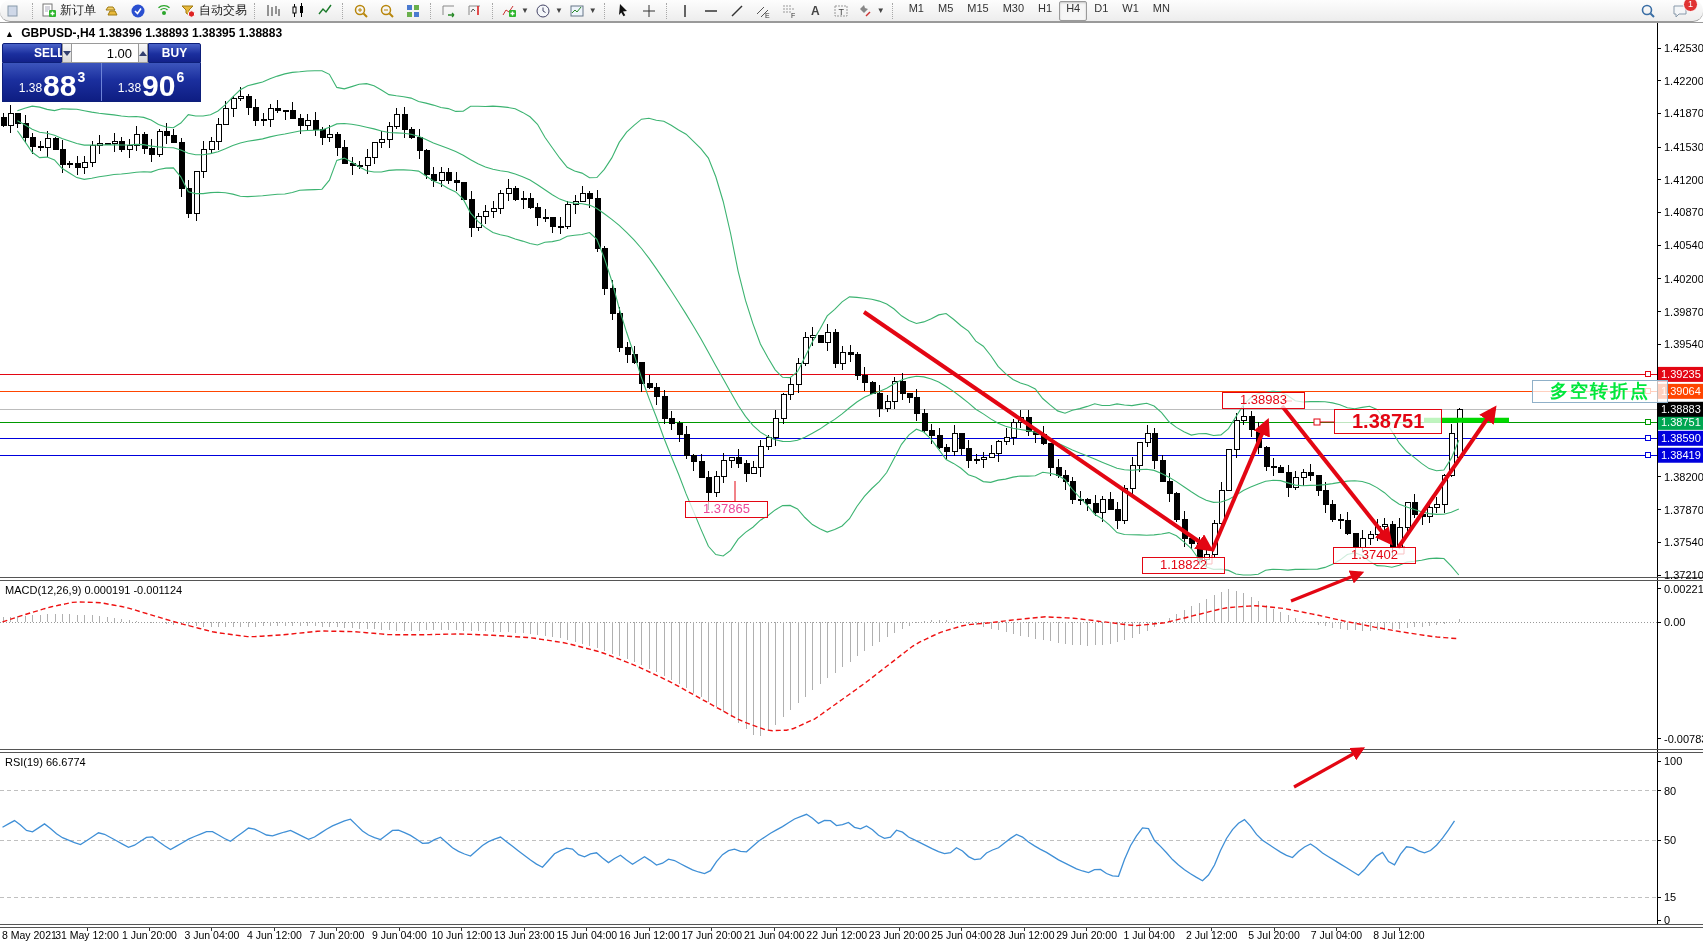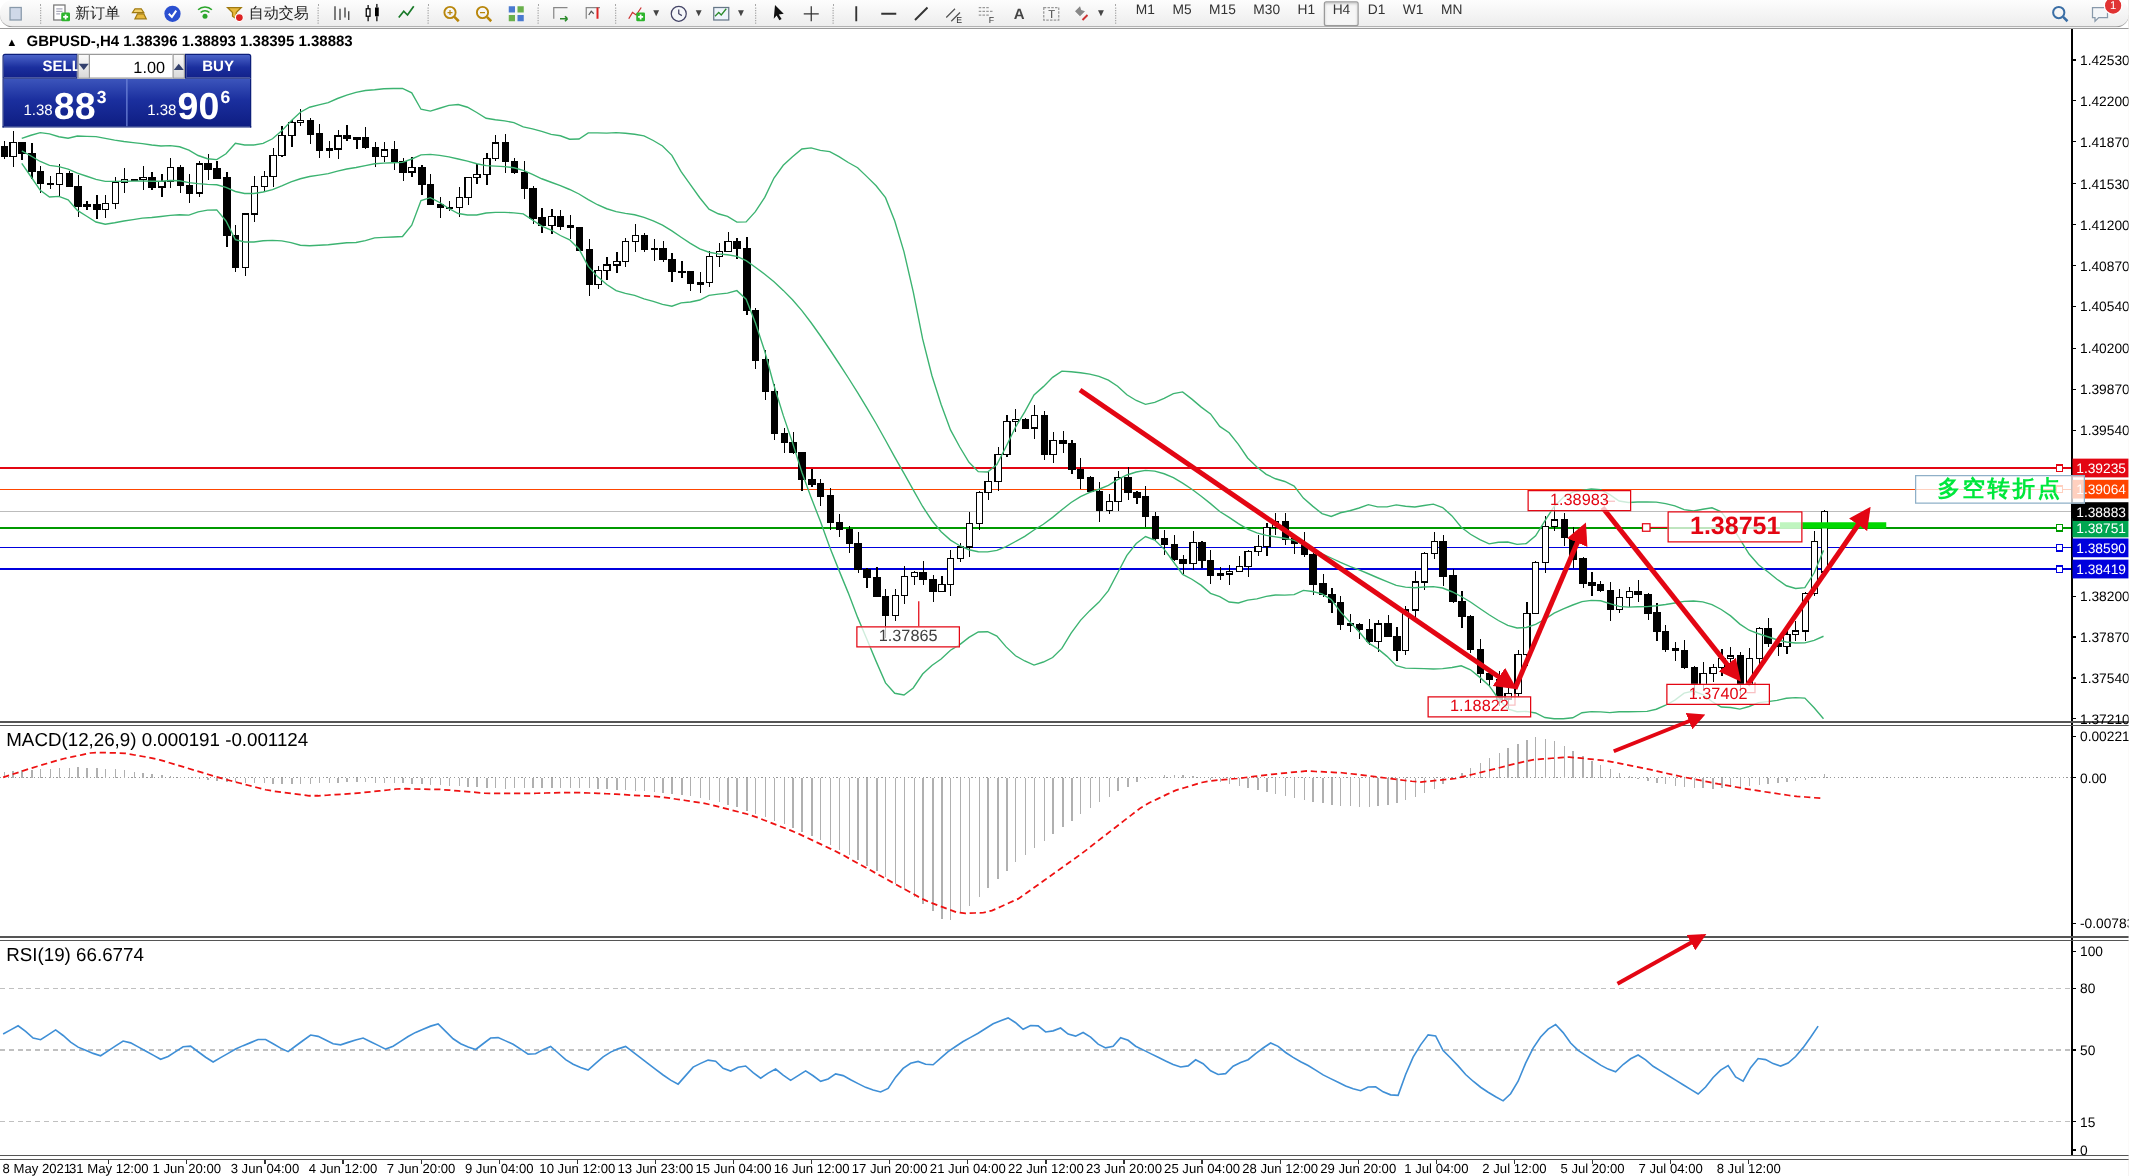--- a/index.html
+++ b/index.html
@@ -16,21 +16,21 @@
   .dd{font-size:8px;color:#444;margin-left:1px;}
   .tf{height:18px;padding:0 6px;font-size:11px;color:#333;border:1px solid transparent;border-radius:2px;}
   .tf.sel{background:#f6f6f6;border-color:#9a9a9a;box-shadow:inset 0 1px 2px rgba(0,0,0,.2);}
   #tb-right{margin-left:auto;display:flex;align-items:center;gap:6px;padding-right:8px;}
   .chatwrap{position:relative;}
   .badge{position:absolute;top:-4px;right:-6px;background:#e03333;color:#fff;border-radius:50%;
     width:13px;height:13px;font-size:9px;display:flex;align-items:center;justify-content:center;border:1px solid #fff;}
   #chart-svg{position:absolute;left:0;top:0;z-index:1;}
   .chart-title{position:absolute;left:5px;top:26px;z-index:5;font-size:12px;font-weight:bold;color:#000;}
   .chart-title .collapse{font-size:9px;margin-right:4px;}
-  .ind-title{position:absolute;z-index:5;font-size:15px;color:#000;}
+  .ind-title{position:absolute;z-index:5;font-size:11px;color:#000;}
   
   .trade-widget{position:absolute;left:2px;top:43px;width:199px;z-index:6;font-family:"Liberation Sans",sans-serif;}
   .tw-row1{display:flex;height:20px;}
   .tw-sell,.tw-buy{flex:0 0 auto;border:1px solid #0d1f7a;color:#fff;font-size:12px;font-weight:bold;
      background:linear-gradient(#4a63c8,#1b2f9e 55%,#12218a);cursor:pointer;}
   .tw-sell{width:60px;border-radius:2px 0 0 0;padding-left:31px;}
   .tw-buy{width:53px;border-radius:0 2px 0 0;}
   .tw-spin{width:16px;border:1px solid #9a9a9a;background:linear-gradient(#fafafa,#d9d9d9);padding:0;position:relative;}
   .tri{display:block;margin:0 auto;width:0;height:0;}
   .tri.up{border-left:4px solid transparent;border-right:4px solid transparent;border-bottom:5px solid #33406e;}
@@ -1056,18 +1056,18 @@
     <span>0.000191 -0.001124</span>
   </div>
   <div class="ind-title" style="left:5px;top:756px;">
     <span>RSI(19)</span>
     <span>66.6774</span>
   </div>
 
   <div id="annos">
       <div class="anno" style="left: 1222px; top: 392px; font-size: 13px; color: rgb(227, 6, 19); border-color: rgb(227, 6, 19);">1.38983</div>
       <div class="anno" style="left: 1334px; top: 409px; font-size: 20px; color: rgb(227, 6, 19); border-color: rgb(227, 6, 19); font-weight: 700;">1.38751</div>
-      <div class="anno" style="left: 685px; top: 501px; font-size: 13px; color: #404040; border-color: rgb(227, 6, 19);">1.37865</div>
+      <div class="anno" style="left: 685px; top: 501px; font-size: 13px; color: #ec4899; border-color: rgb(227, 6, 19);">1.37865</div>
       <div class="anno" style="left: 1142px; top: 557px; font-size: 13px; color: rgb(227, 6, 19); border-color: rgb(227, 6, 19);">1.18822</div>
       <div class="anno" style="left: 1333px; top: 547px; font-size: 13px; color: rgb(227, 6, 19); border-color: rgb(227, 6, 19);">1.37402</div>
       <div class="anno" style="left: 1532px; top: 380px; font-size: 18px; color: rgb(0, 231, 60); border-color: rgb(143, 176, 200); font-weight: 700; letter-spacing: 2px;">多空转折点</div>
     </div>
 </div>
 
 </body></html>

